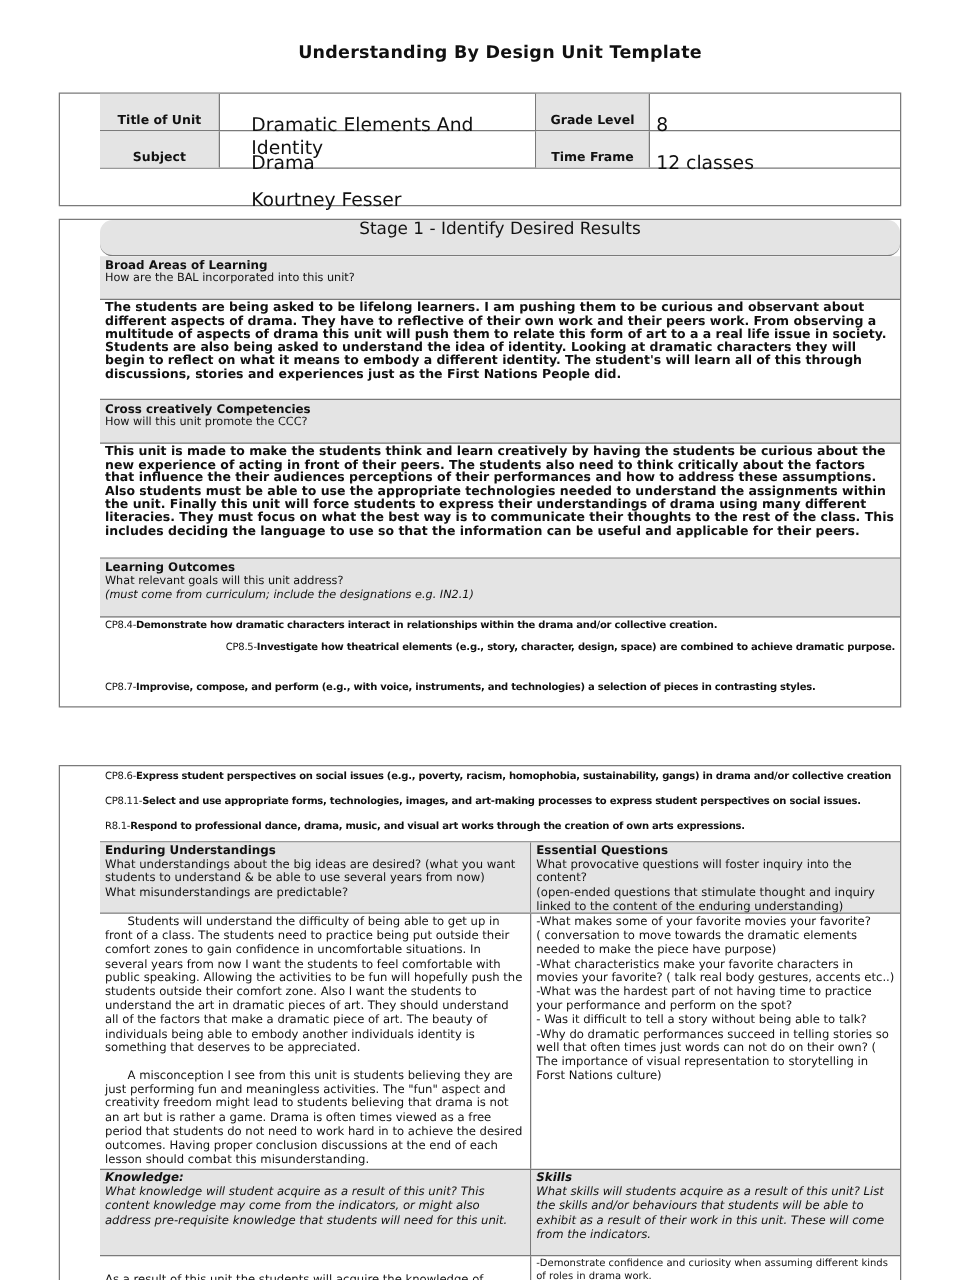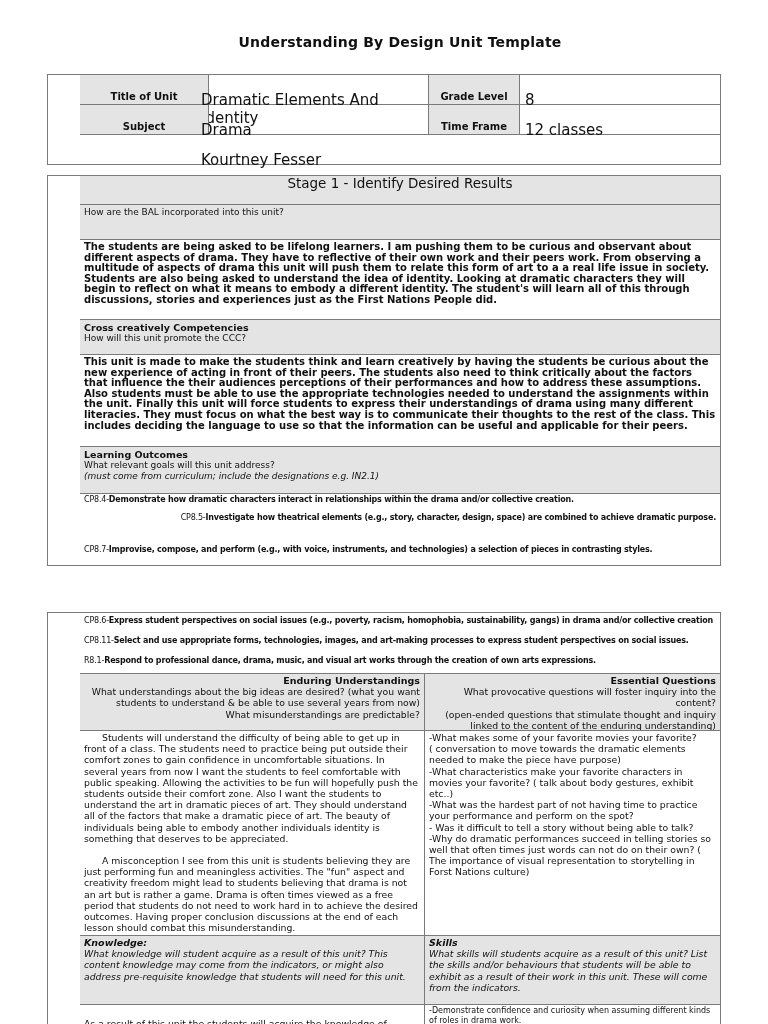--- a/index.html
+++ b/index.html
@@ -7,32 +7,32 @@
   .abs { position: absolute; box-sizing: border-box; padding-left: 32px; }
   .doc-title { left: 0; width: 768px; top: 34px; text-align: center; font-size: 14px; font-weight: bold; letter-spacing: 0.2px; }
 
   
   .info-table { left: 47px; top: 74px; width: 674px; border: 1px solid #7a7a7a; }
   .info-row { position: relative; height: 29px; border-bottom: 1px solid #7a7a7a; }
   .info-row:last-child { border-bottom: none; }
   .cell { position: absolute; top: 0; bottom: 0; box-sizing: border-box; }
   .lbl { background: #e4e4e4; font-size: 10px; font-weight: bold; text-align: center; padding-top: 16px; }
   .val { font-size: 15px; padding: 16px 0 0 5px; }
-  .c1 { left: 0; width: 129px; border-right: 1px solid #7a7a7a; }
+  .c1 { left: 0; width: 96px; border-right: 1px solid #7a7a7a; }
   .c2 { left: 116px; width: 233px; border-right: 1px solid #7a7a7a; }
   .c3 { left: 349px; width: 91px; border-right: 1px solid #7a7a7a; }
   .c4 { left: 440px; right: 0; }
   .c2wide { left: 116px; right: 0; }
 
   
   .stage-table { left: 47px; top: 175px; width: 674px; border: 1px solid #7a7a7a; }
   .sec { box-sizing: border-box; border-bottom: 1px solid #7a7a7a; padding: 2px 4px; font-size: 9.5px; line-height: 11px; }
   .sec:last-child { border-bottom: none; }
   .grey { background: #e4e4e4; }
-  .stage-heading { height: 29px; text-align: center; font-size: 13.5px; padding-top: 2px; }
+  .stage-heading { height: 29px; text-align: center; font-size: 13.5px; padding-top: 2px; border-radius: 10px; }
   .sec-title { font-weight: bold; font-size: 9.5px; }
   .sec-sub { font-size: 9px; }
   .ital { font-style: italic; }
   .body-bold { font-weight: bold; font-size: 10px; line-height: 10.6px; }
   .outcome { font-size: 8px; font-weight: bold; line-height: 10px; letter-spacing: -0.2px; }
   .outcome .code { font-weight: normal; }
 
   
   .table2 { left: 47px; top: 612px; width: 674px; border: 1px solid #7a7a7a; height: 420px; }
   .o2 { height: 20px; padding: 3px 4px 0; }
@@ -63,20 +63,21 @@
   </div>
   <div class="info-row">
     <div class="cell val c2wide">Kourtney Fesser</div>
   </div>
 </div>
 
 <div class="abs stage-table">
   <div class="sec grey stage-heading">Stage 1 - Identify Desired Results</div>
 
   <div class="sec grey" style="height:35px;">
+    <div class="sec-title">Broad Areas of Learning</div>
     <div class="sec-sub">How are the BAL incorporated into this unit?</div>
   </div>
   <div class="sec body-bold" style="height:80px;">The students are being asked to be lifelong learners. I am pushing them to be curious and observant about different aspects of drama. They have to reflective of their own work and their peers work. From observing a multitude of aspects of drama this unit will push them to relate this form of art to a a real life issue in society. Students are also being asked to understand the idea of identity. Looking at dramatic characters they will begin to reflect on what it means to embody a different identity. The student's will learn all of this through discussions, stories and experiences just as the First Nations People did.</div>
 
   <div class="sec grey" style="height:35px;">
     <div class="sec-title">Cross creatively Competencies</div>
     <div class="sec-sub">How will this unit promote the CCC?</div>
   </div>
   <div class="sec body-bold" style="height:92px;">This unit is made to make the students think and learn creatively by having the students be curious about the new experience of acting in front of their peers. The students also need to think critically about the factors that influence the their audiences perceptions of their performances and how to address these assumptions. Also students must be able to use the appropriate technologies needed to understand the assignments within the unit. Finally this unit will force students to express their understandings of drama using many different literacies. They must focus on what the best way is to communicate their thoughts to the rest of the class. This includes deciding the language to use so that the information can be useful and applicable for their peers.</div>
 
@@ -96,21 +97,21 @@
   <div class="sec o2" style="border-bottom:none;">
       <div class="outcome"><span class="code">CP8.6-</span><span>Express student perspectives on social issues (e.g., poverty, racism, homophobia, sustainability, gangs) in drama and/or collective creation</span></div>
     </div>
   <div class="sec o2" style="border-bottom:none;">
       <div class="outcome"><span class="code">CP8.11-</span><span>Select and use appropriate forms, technologies, images, and art-making processes to express student perspectives on social issues.</span></div>
     </div>
   <div class="sec o2" style="border-bottom:none; height:20px;">
       <div class="outcome"><span class="code">R8.1-</span><span>Respond to professional dance, drama, music, and visual art works through the creation of own arts expressions.</span></div>
     </div>
 
-  <div class="split" style="height:56px;text-align:right;">
+  <div class="split" style="height:56px;">
     <div class="half left grey">
       <div class="sec-title">Enduring Understandings</div>
       <div>What understandings about the big ideas are desired? (what you want students to understand &amp; be able to use several years from now)</div>
       <div>What misunderstandings are predictable?</div>
     </div>
     <div class="half right grey">
       <div class="sec-title">Essential Questions</div>
       <div>What provocative questions will foster inquiry into the content?</div>
       <div>(open-ended questions that stimulate thought and inquiry linked to the content of the enduring understanding)</div>
     </div>
@@ -118,21 +119,21 @@
 
   <div class="split" style="height:204px;">
     <div class="half left">
       <div class="indent">Students will understand the difficulty of being able to get up in front of a class. The students need to practice being put outside their comfort zones  to gain confidence in uncomfortable situations. In several years from now I want the students to feel comfortable with public speaking. Allowing the activities to be fun will hopefully push the students outside their comfort zone. Also I want the students to understand the art in dramatic pieces of art. They should understand all of the factors that make a dramatic piece of art. The beauty  of individuals being able to embody another individuals identity is something that deserves to be appreciated.</div>
       <div style="height:11px;"></div>
       <div class="indent">A misconception I see from this unit is students believing they are just performing fun and meaningless activities. The "fun" aspect and creativity freedom might lead to students believing that drama is not an art but is rather a game. Drama is often times viewed as a free period that students do not need to work hard in to achieve the desired outcomes. Having proper conclusion discussions at the end of each lesson should combat this misunderstanding.</div>
     </div>
     <div class="half right">
       <div>-What makes some of your favorite movies your favorite?</div>
       <div>( conversation to move towards the dramatic elements needed to make the piece have purpose)</div>
-      <div>-What characteristics make your favorite characters in movies your favorite? ( talk about body gestures, exhibit etc..)</div>
+      <div>-What characteristics make your favorite characters in movies your favorite? ( talk real body gestures, accents etc..)</div>
       <div>-What was the hardest part of not having time to practice your performance and perform on the spot?</div>
       <div>- Was it difficult to tell a story without being able to talk?</div>
       <div>-Why do dramatic performances succeed in telling stories so well that often times just words can not do on their own? ( The importance of visual representation to storytelling in Forst Nations culture)</div>
     </div>
   </div>
 
   <div class="split" style="height:68px;font-style:italic;">
     <div class="half left grey">
       <div class="sec-title">Knowledge:</div>
       <div>What knowledge will student acquire as a result of this unit?  This content knowledge may come from the indicators, or might also address pre-requisite knowledge that students will need for this unit.</div>

